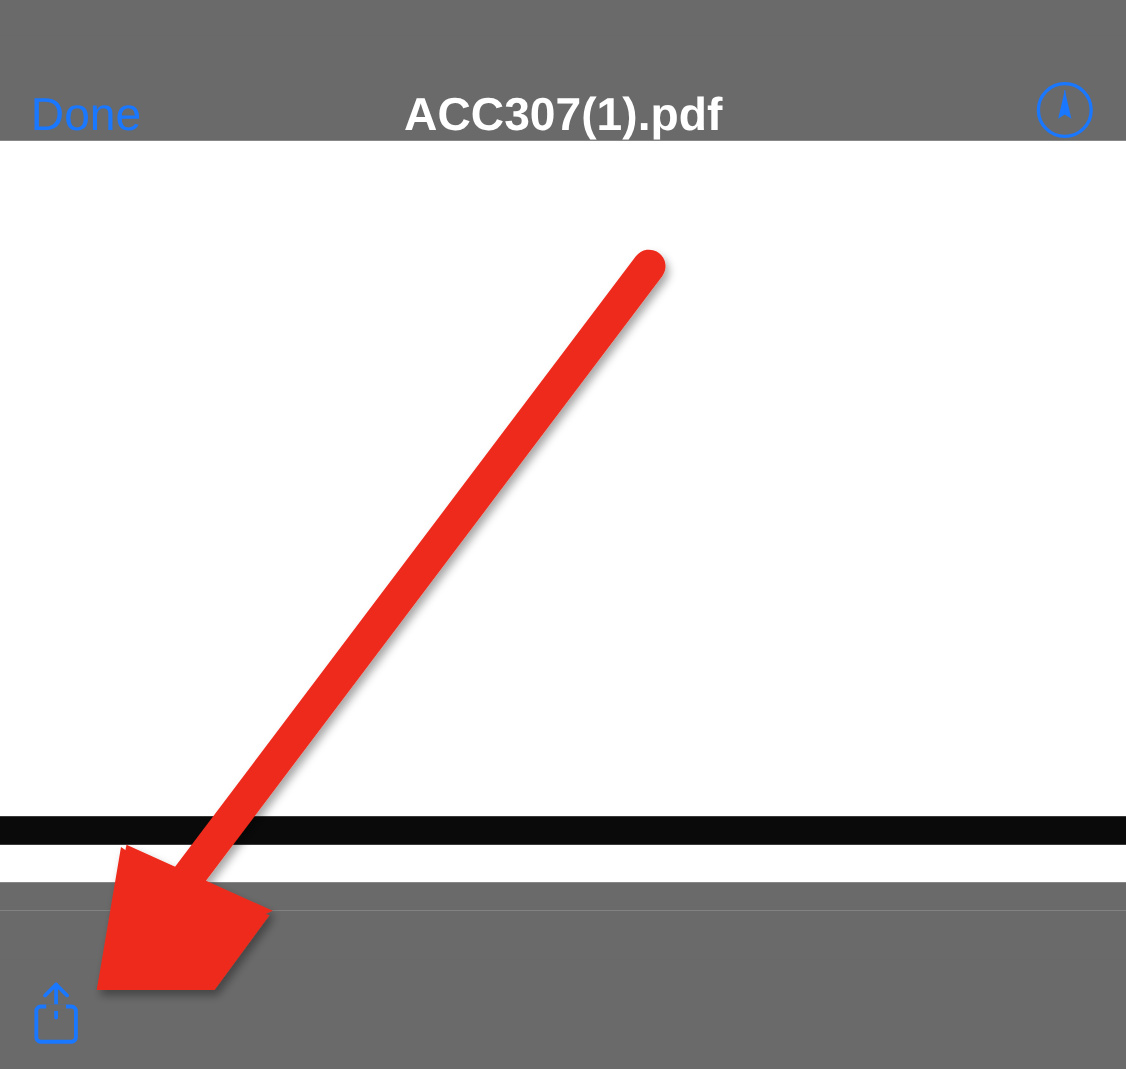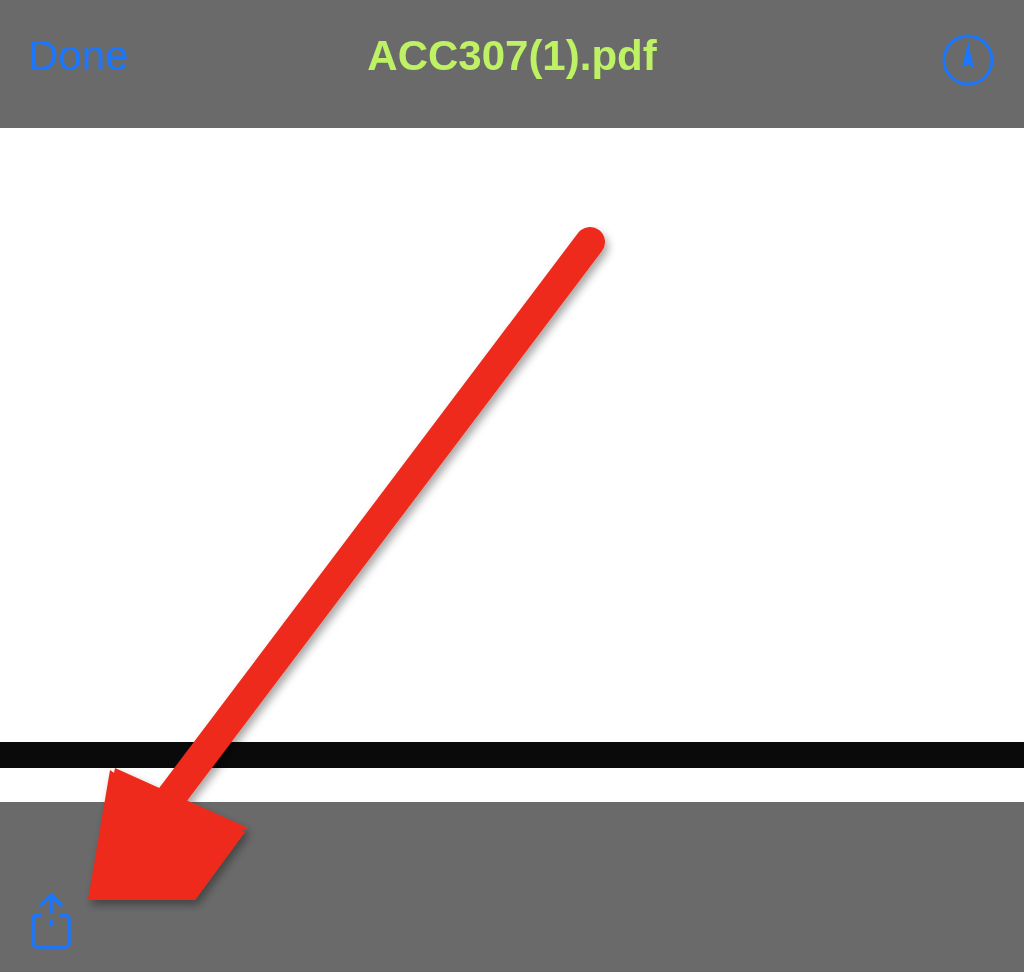--- a/index.html
+++ b/index.html
@@ -16,32 +16,32 @@
       position: relative;
     }
     .status-bar {
       height: 32px;
       background: #6a6a6a;
     }
     .nav-bar {
       height: 96px;
       background: #6a6a6a;
       display: flex;
-      align-items: flex-start;
+      align-items: flex-end;
       justify-content: space-between;
       padding: 0 28px;
     }
     .done-btn {
       color: #1a77ff;
       font-size: 42px;
       font-weight: 400;
       cursor: pointer;
     }
     .title {
-      color: #bef264;
+      color: #ffffff;
       font-size: 42px;
       font-weight: 600;
       position: absolute;
       left: 50%;
       transform: translateX(-50%);
     }
     .markup-btn {
       width: 56px;
       height: 56px;
       display: flex;

